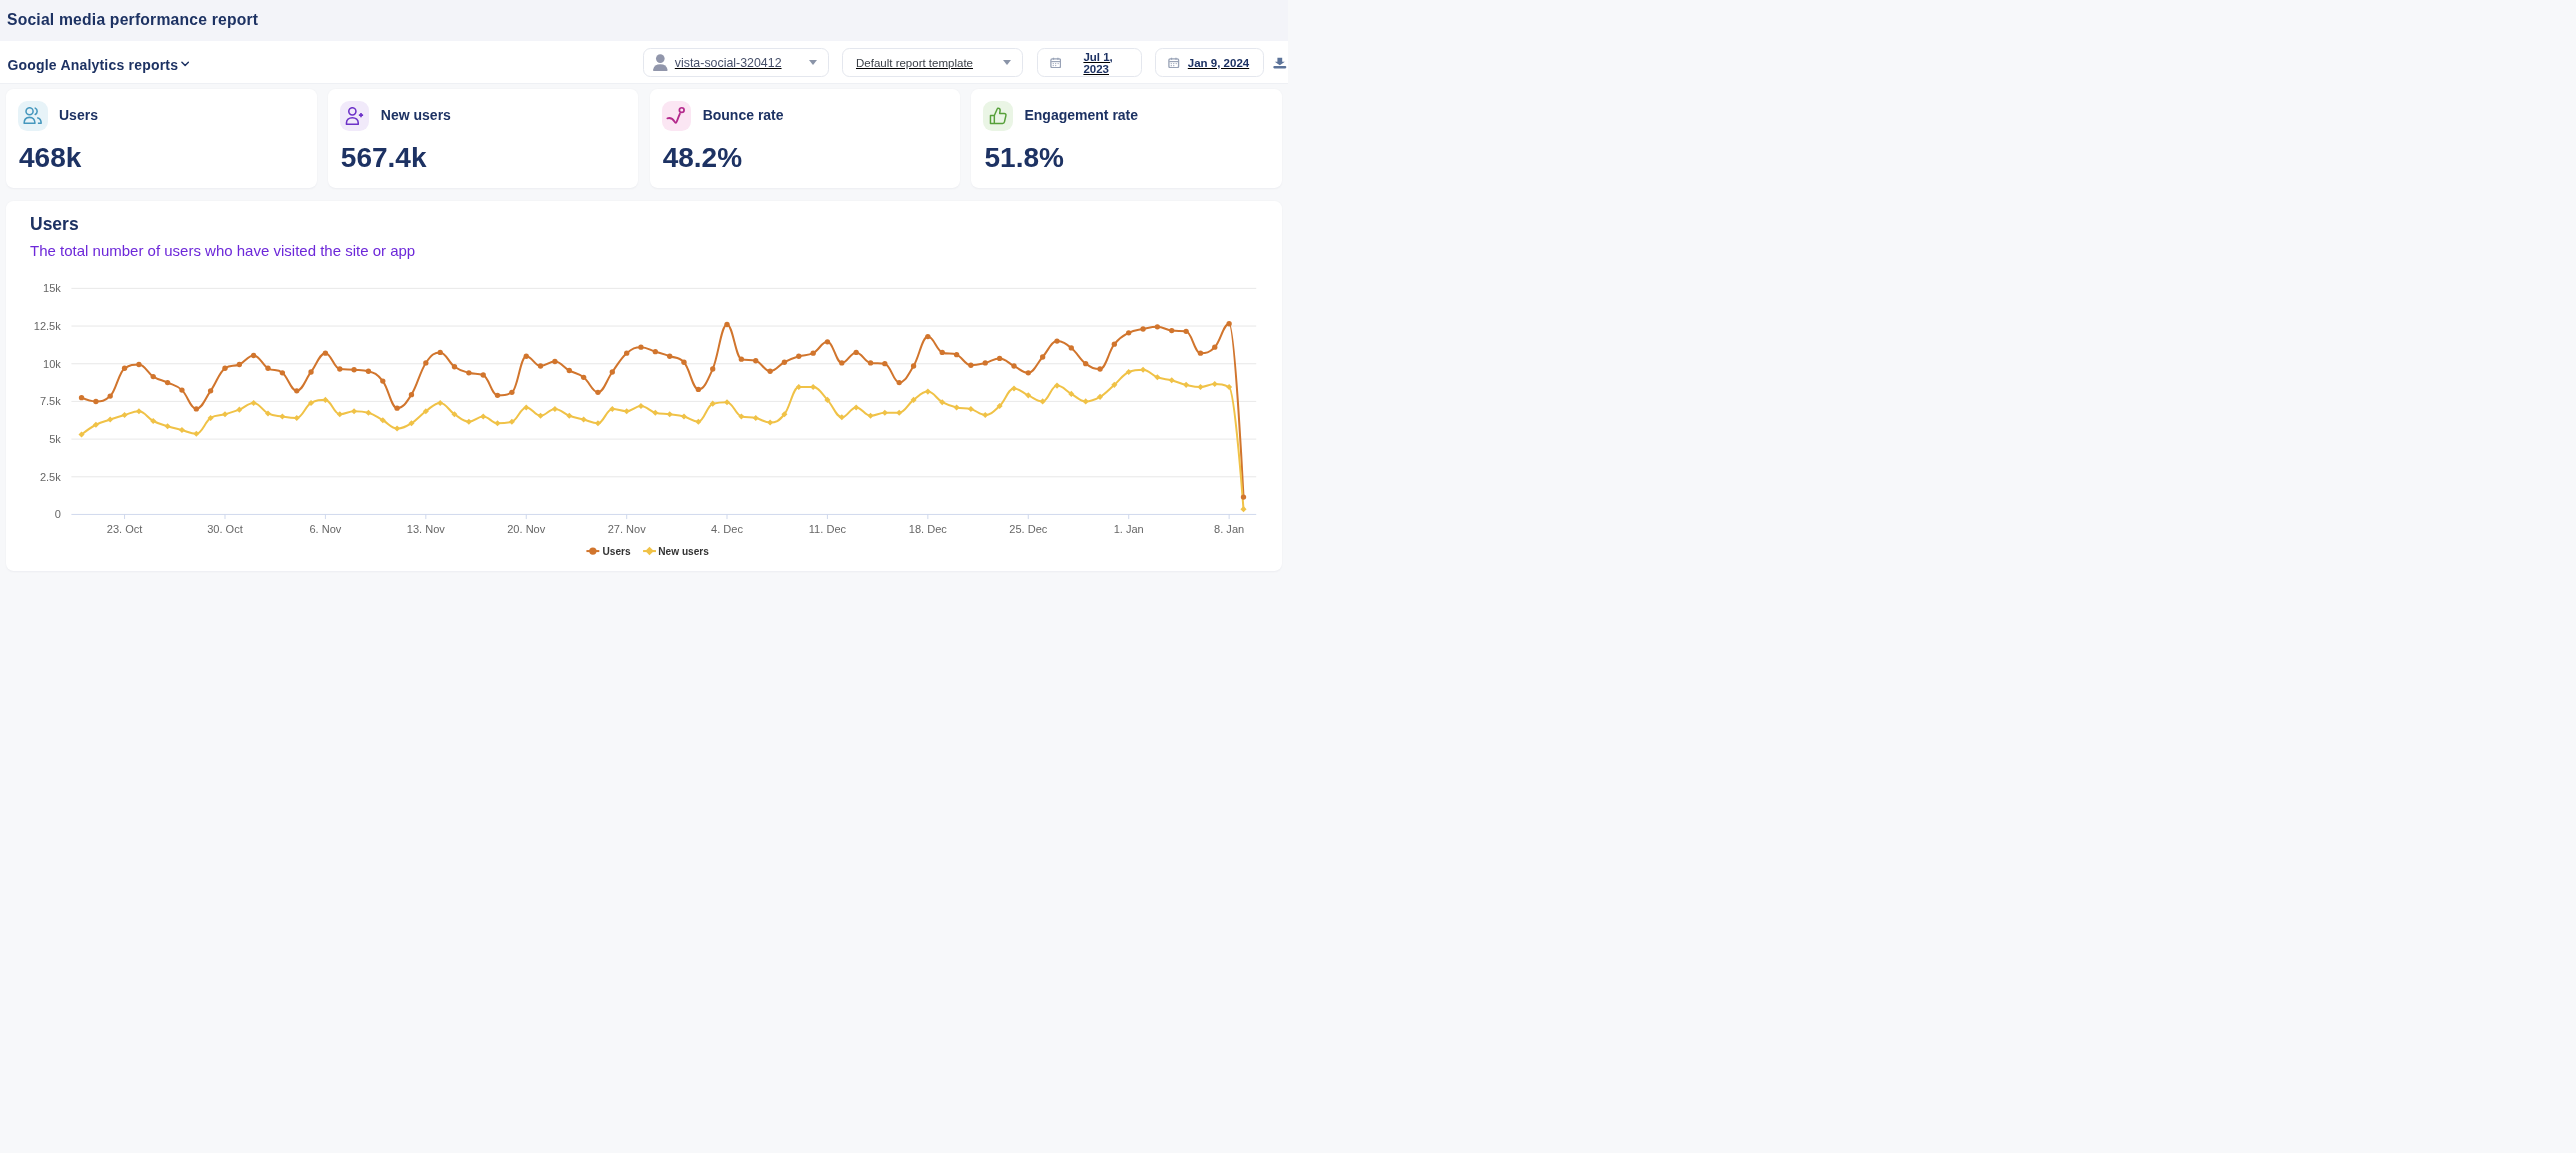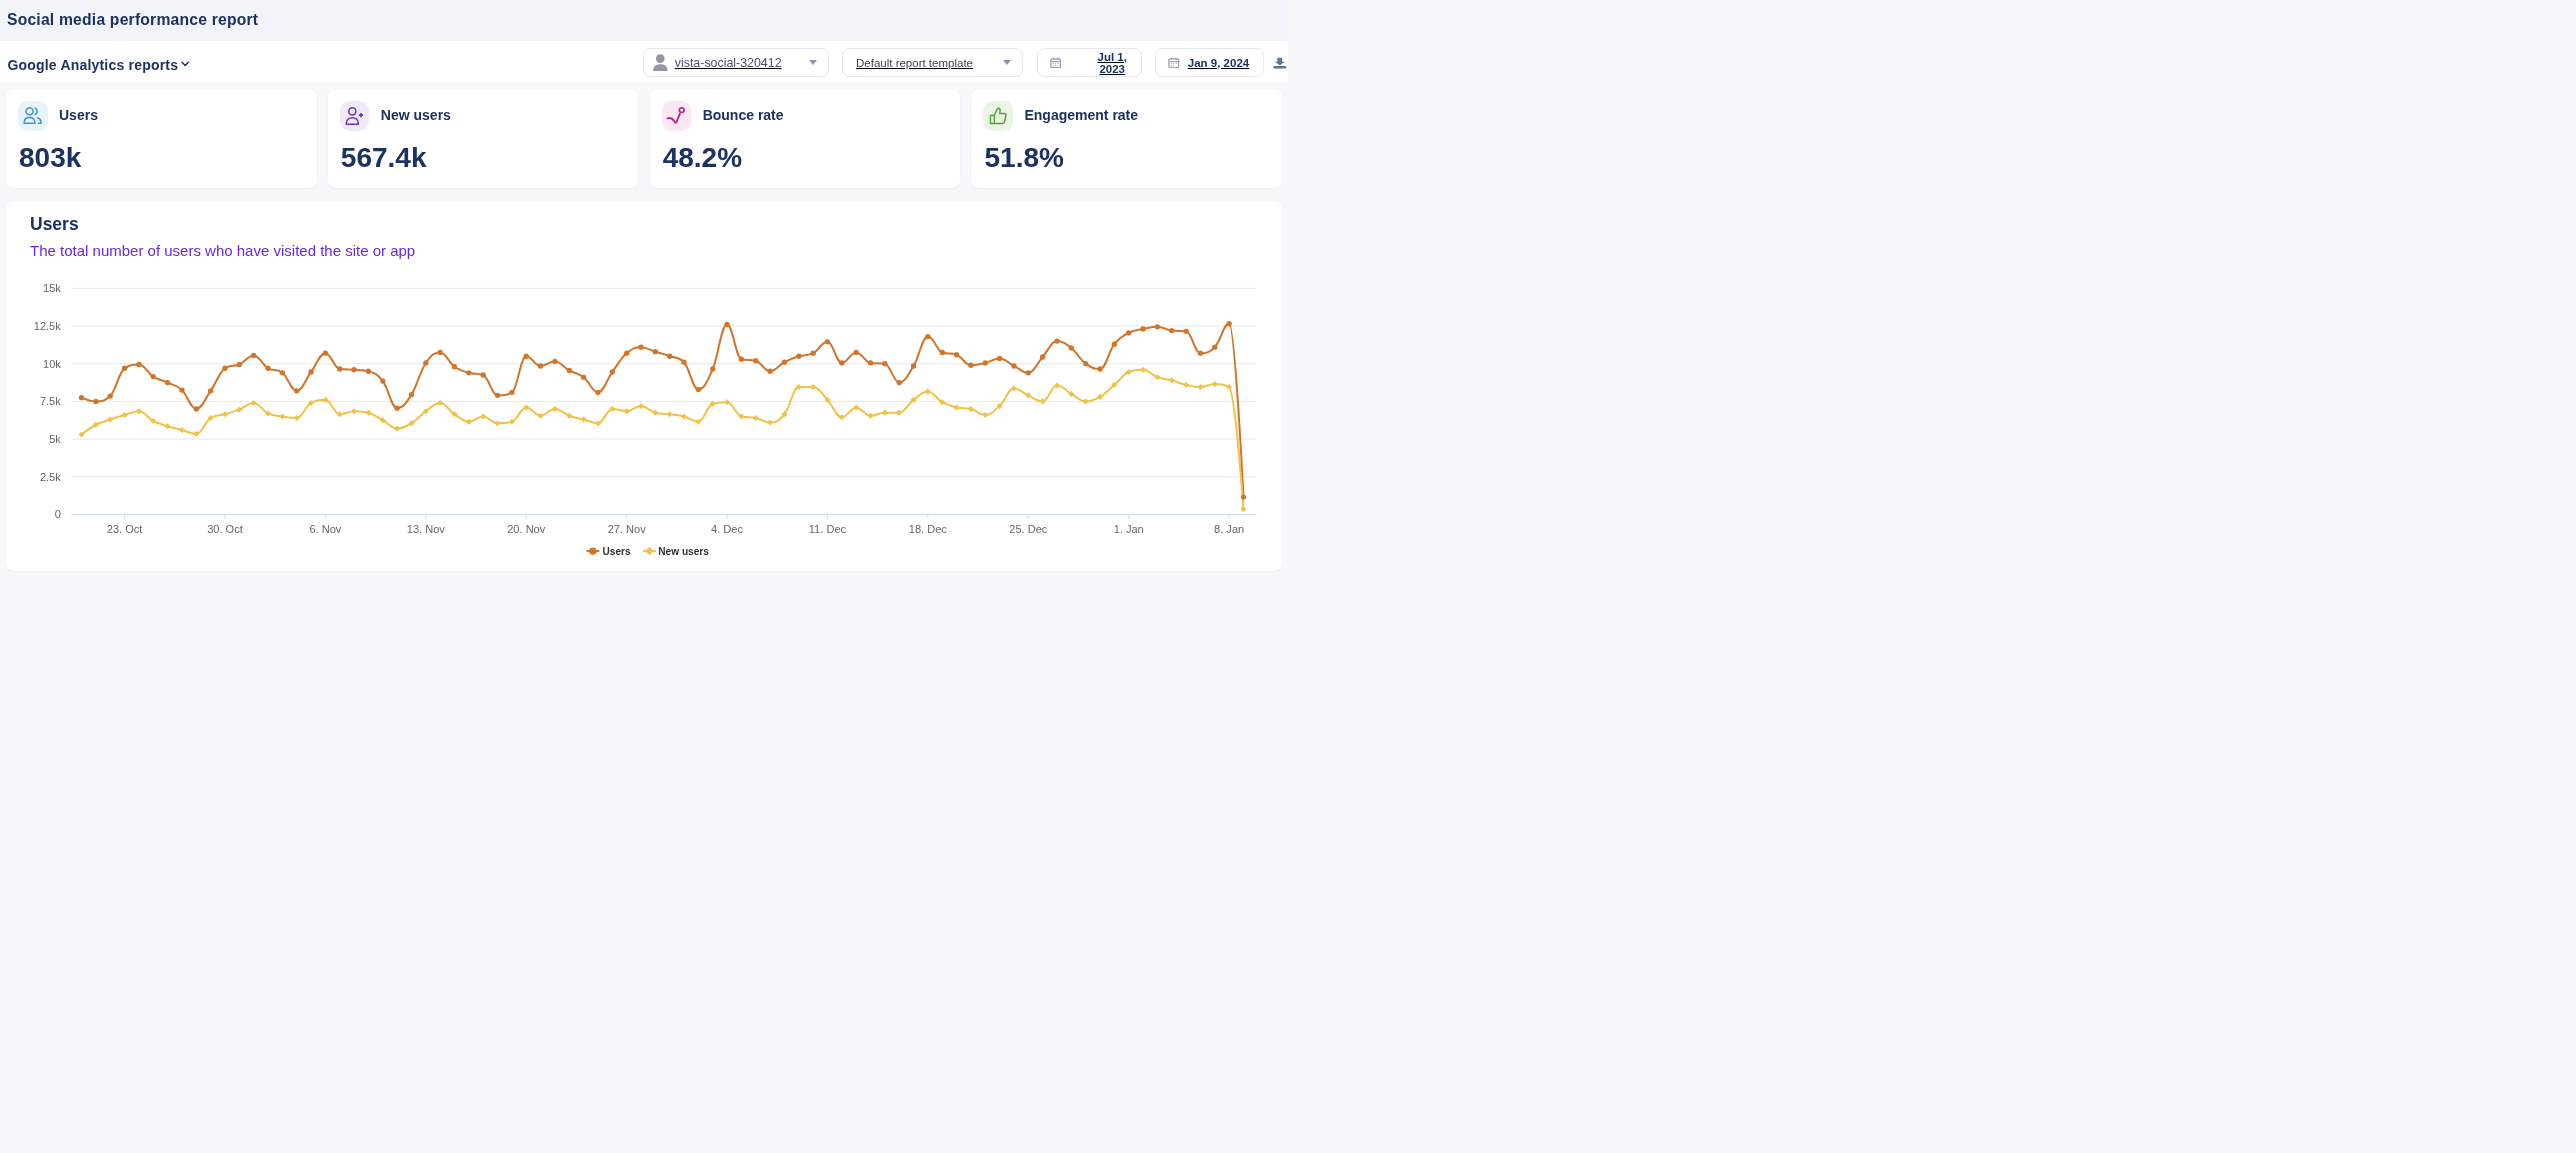--- a/index.html
+++ b/index.html
@@ -57,21 +57,21 @@
         <path d="M1.5 5.6 H12.7" stroke="#98a2b6" stroke-width="1.4"></path>
         <path d="M4.3 0.8 V3.2 M9.7 0.8 V3.2" stroke="#98a2b6" stroke-width="1.5"></path>
         <g fill="#98a2b6">
           <circle cx="4" cy="8" r="0.8"></circle>
           <circle cx="7" cy="8" r="0.8"></circle>
           <circle cx="10" cy="8" r="0.8"></circle>
           <circle cx="4" cy="10.5" r="0.8"></circle>
           <circle cx="7" cy="10.5" r="0.8"></circle>
         </g>
       </svg>
-    <span class="dattxt" style="margin-left:22px;text-align:center;">Jul 1, 2023</span>
+    <span class="dattxt" style="margin-left:22px;">Jul 1, 2023</span>
   </div>
   <div class="ctrl dat2">
     <svg width="11.5" height="11.5" viewBox="0 0 14 14" style="margin-left:12px;">
         <rect x="1.1" y="2.2" width="11.8" height="10.8" rx="1.6" fill="none" stroke="#98a2b6" stroke-width="1.6"></rect>
         <path d="M1.5 5.6 H12.7" stroke="#98a2b6" stroke-width="1.4"></path>
         <path d="M4.3 0.8 V3.2 M9.7 0.8 V3.2" stroke="#98a2b6" stroke-width="1.5"></path>
         <g fill="#98a2b6">
           <circle cx="4" cy="8" r="0.8"></circle>
           <circle cx="7" cy="8" r="0.8"></circle>
           <circle cx="10" cy="8" r="0.8"></circle>
@@ -90,21 +90,21 @@
   <div class="card">
     <div class="ibox" style="background:#e7f3f8;">
       <svg width="20" height="17.5" viewBox="0 0 22 19" style="position:absolute;left:4.6px;top:6px;">
         <circle cx="7.2" cy="4.6" r="3.9" fill="none" stroke="#4597bd" stroke-width="1.7"></circle>
         <path d="M1.2 17.8 C1.2 13.4 3.8 11.3 7.2 11.3 C10.6 11.3 13.2 13.4 13.2 17.8 Z" fill="none" stroke="#4597bd" stroke-width="1.7" stroke-linejoin="round"></path>
         <path d="M13.4 1.1 A3.9 3.9 0 0 1 13.4 8.1" fill="none" stroke="#4597bd" stroke-width="1.7" stroke-linecap="round"></path>
         <path d="M15.6 11.6 C18.3 12.2 20 14.2 20 17.8 L16.4 17.8" fill="none" stroke="#4597bd" stroke-width="1.7" stroke-linejoin="round"></path>
       </svg>
     </div>
     <div class="clabel">Users</div>
-    <div class="cval">803k</div>
+    <div class="cval">468k</div>
   </div>
   <div class="card">
     <div class="ibox" style="background:#f1eafa;">
       <svg width="19.3" height="18.4" viewBox="0 0 21 20" style="position:absolute;left:5.5px;top:5.5px;">
         <circle cx="8" cy="4.7" r="3.9" fill="none" stroke="#6d32c8" stroke-width="1.7"></circle>
         <path d="M1.6 18.8 L1.6 17.4 C1.6 14.1 4.2 11.6 8 11.6 C11.8 11.6 14.4 14.1 14.4 17.4 L14.4 18.8 Z" fill="none" stroke="#6d32c8" stroke-width="1.7" stroke-linejoin="round"></path>
         <path d="M17.4 6.6 V11.2 M15.1 8.9 H19.7" fill="none" stroke="#6d32c8" stroke-width="1.8"></path>
       </svg>
     </div>
     <div class="clabel">New users</div>

